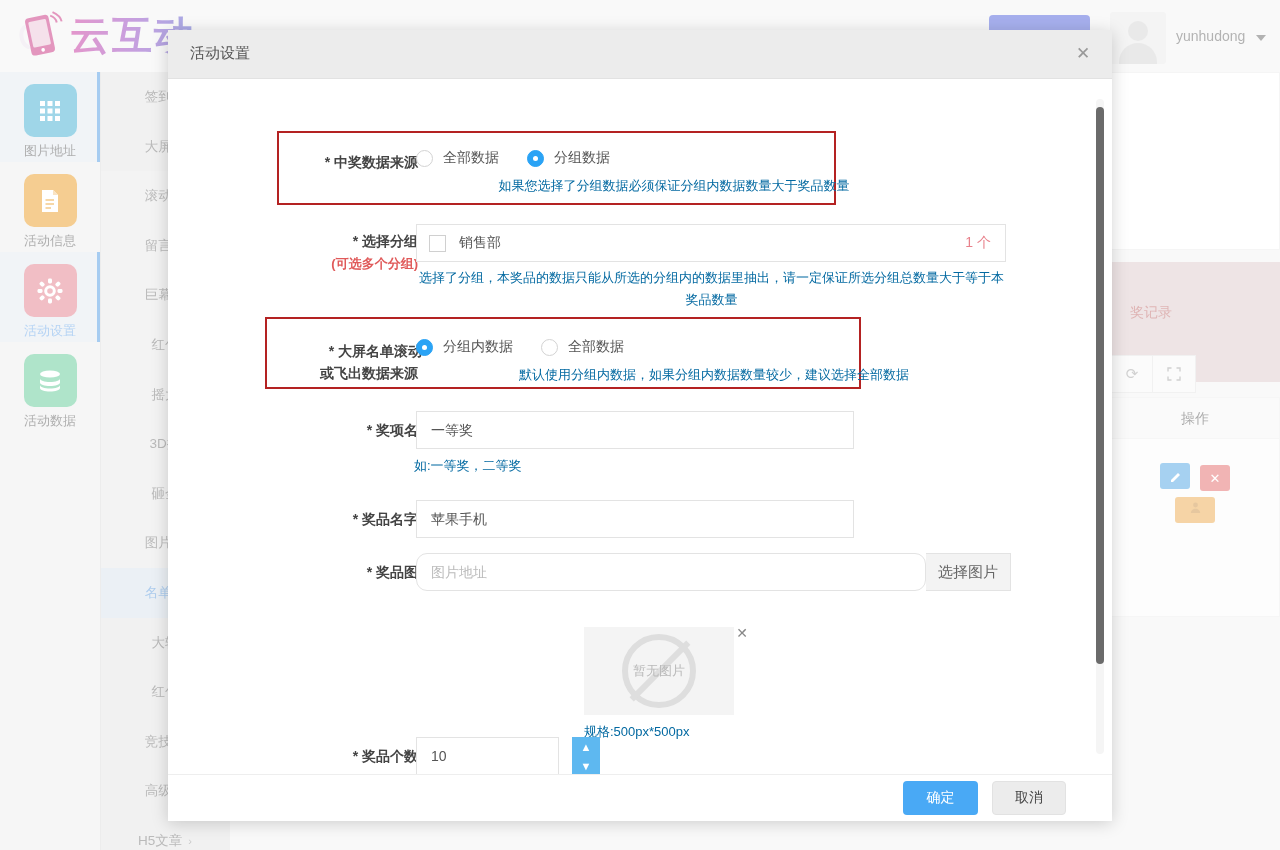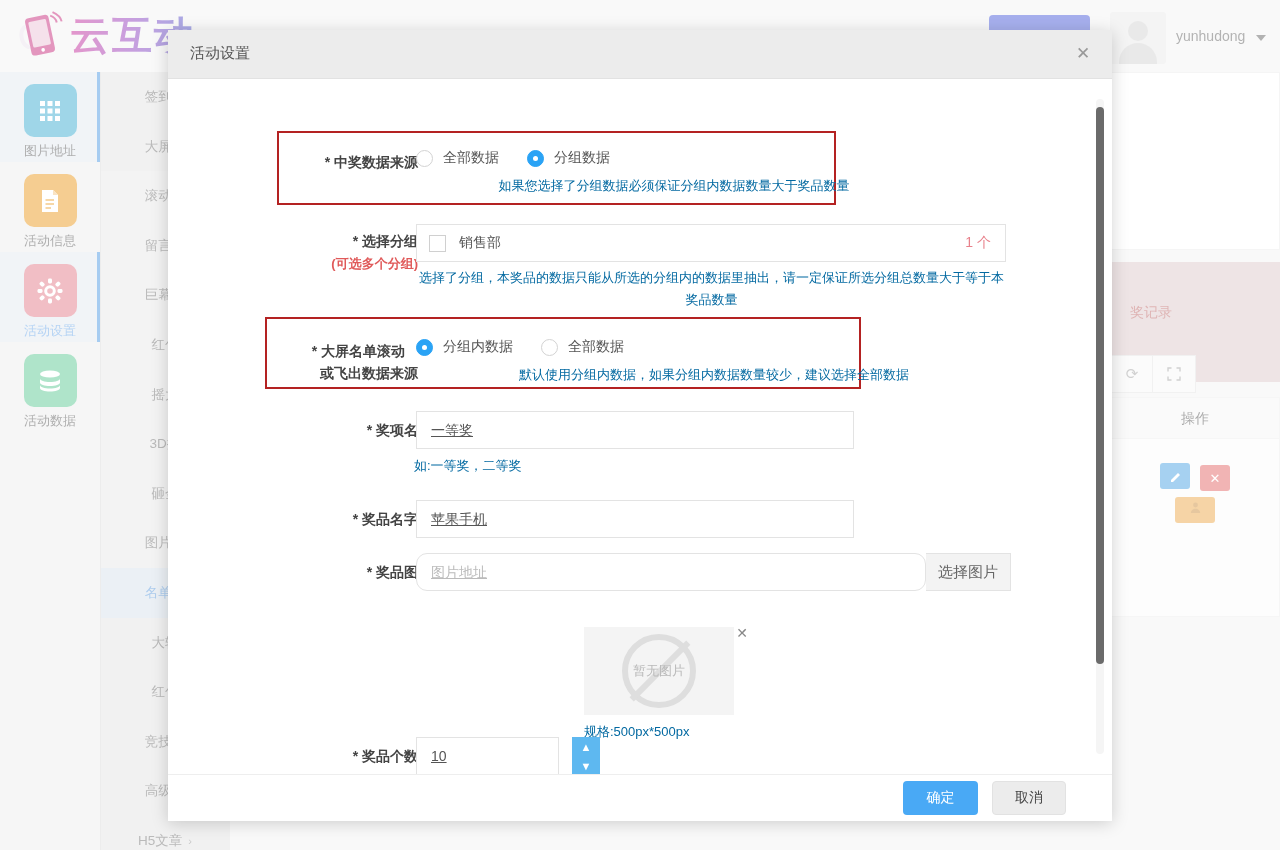--- a/index.html
+++ b/index.html
@@ -72,21 +72,21 @@
   .sub-note-red{color:#e05a5a;font-weight:bold;font-size:13px;}
   .helper{font-size:13px;color:#0369a1;line-height:22px;text-align:center;}
   .hl-box{position:absolute;border:2px solid #b42222;box-sizing:border-box;}
 
   .radio{display:inline-flex;align-items:center;cursor:pointer;margin-right:10px;}
   .rdot{width:17px;height:17px;border-radius:50%;border:1px solid #d3d3d3;background:#fff;box-sizing:border-box;display:inline-block;position:relative;}
   .rdot.on{background:#2aa3f5;border-color:#2aa3f5;}
   .rdot.on:after{content:"";position:absolute;left:5px;top:5px;width:5px;height:5px;border-radius:50%;background:#fff;}
   .rlabel{margin-left:10px;font-size:14px;color:#555;}
 
-  .field{position:absolute;box-sizing:border-box;border:1px solid #e3e3e3;background:#fff;height:38px;line-height:36px;padding-left:14px;font-size:14px;color:#555;text-decoration:underline;}
+  .field{position:absolute;box-sizing:border-box;border:1px solid #e3e3e3;background:#fff;height:38px;line-height:36px;padding-left:14px;font-size:14px;color:#555;}
   .field.ph{color:#bbb;}
   .group-box{position:absolute;box-sizing:border-box;border:1px solid #e3e3e3;background:#fff;height:38px;}
   .cbox{position:absolute;left:12px;top:10px;width:17px;height:17px;border:1px solid #d0d0d0;background:#fff;box-sizing:border-box;cursor:pointer;}
   .cbox-label{position:absolute;left:42px;top:9px;font-size:14px;color:#555;}
   .cnt{position:absolute;right:14px;top:9px;font-size:14px;color:#e8818b;}
   .pickbtn{position:absolute;box-sizing:border-box;height:38px;line-height:36px;width:85px;text-align:center;background:#f3f3f3;border:1px solid #e3e3e3;border-left:none;font-size:15px;color:#666;cursor:pointer;}
   .thumb{position:absolute;width:150px;height:88px;background:#f4f4f4;display:flex;align-items:center;justify-content:center;}
   .noimg{position:relative;width:74px;height:74px;}
   .noimg .circ{position:absolute;inset:0;border:6px solid #dedede;border-radius:50%;box-sizing:border-box;}
   .noimg .slash{position:absolute;left:-2px;top:34px;width:80px;height:6px;background:#dedede;transform:rotate(-45deg);}
@@ -284,21 +284,21 @@
       <div class="sub-note-red" style="position:absolute;left:118px;top:176px;width:132px;text-align:right;">(可选多个分组)</div>
       <div class="group-box" style="left:248px;top:145px;width:590px;">
         <span class="cbox"></span>
         <span class="cbox-label">销售部</span>
         <span class="cnt">1 个</span>
       </div>
       <div class="helper" style="position:absolute;left:246px;top:188px;width:595px;">选择了分组，本奖品的数据只能从所选的分组内的数据里抽出，请一定保证所选分组总数量大于等于本奖品数量</div>
     </div>
 
     <div class="row" style="left:0;top:0;width:944px;">
-      <div class="lbl" style="left:97px;top:264px;width:140px;">* 大屏名单滚动</div>
+      <div class="lbl" style="left:114px;top:264px;width:140px;">* 大屏名单滚动</div>
       <div class="lbl" style="left:110px;top:286px;width:140px;">或飞出数据来源</div>
       <div style="position:absolute;left:248px;top:259px;">
         <label class="radio">
           <span class="rdot on"></span>
           <span class="rlabel">分组内数据</span>
         </label>
         <label class="radio" style="margin-left:14px;">
           <span class="rdot"></span>
           <span class="rlabel">全部数据</span>
         </label>

